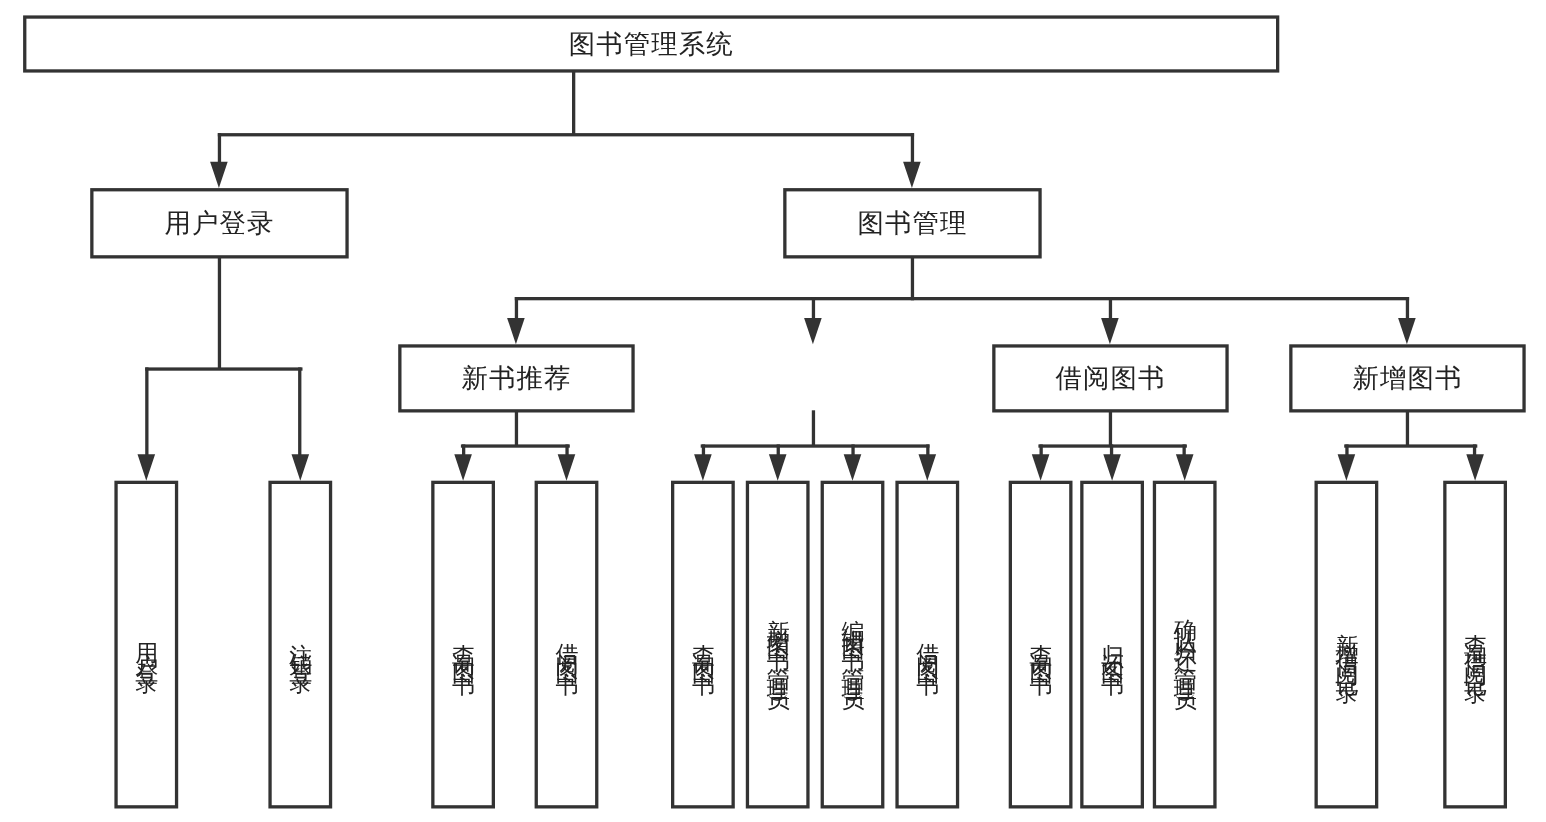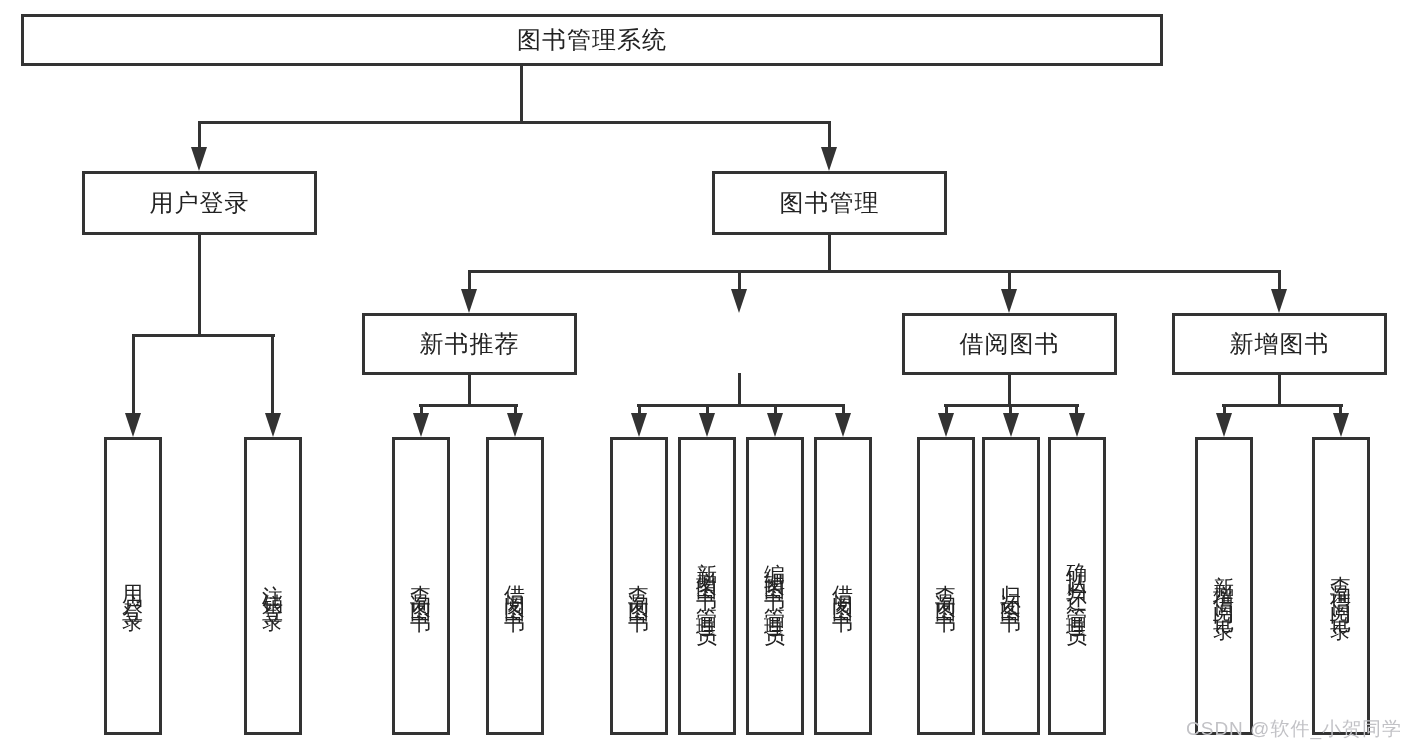--- a/index.html
+++ b/index.html
@@ -164,15 +164,14 @@
   <div class="ar" style="left:1003px;top:413px"></div>
   <div class="ar" style="left:1069px;top:413px"></div>
 
   <div class="vl" style="left:1278px;top:373px;height:33px"></div>
   <div class="hl" style="left:1222px;top:404px;width:121px"></div>
   <div class="vl" style="left:1223px;top:404px;height:11px"></div>
   <div class="vl" style="left:1339px;top:404px;height:11px"></div>
   <div class="ar" style="left:1216px;top:413px"></div>
   <div class="ar" style="left:1333px;top:413px"></div>
 
-  <div class="watermark">CSDN @软件_小贺同学</div>
 
 </div>
 
 </body></html>

